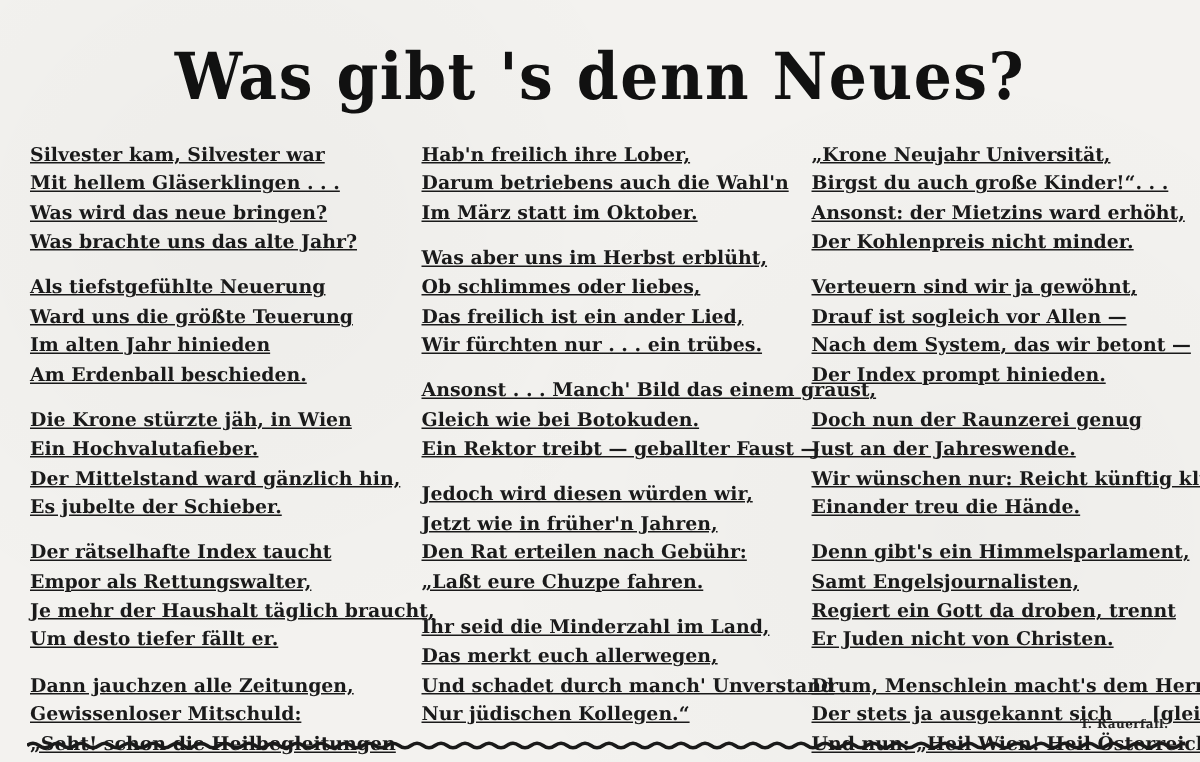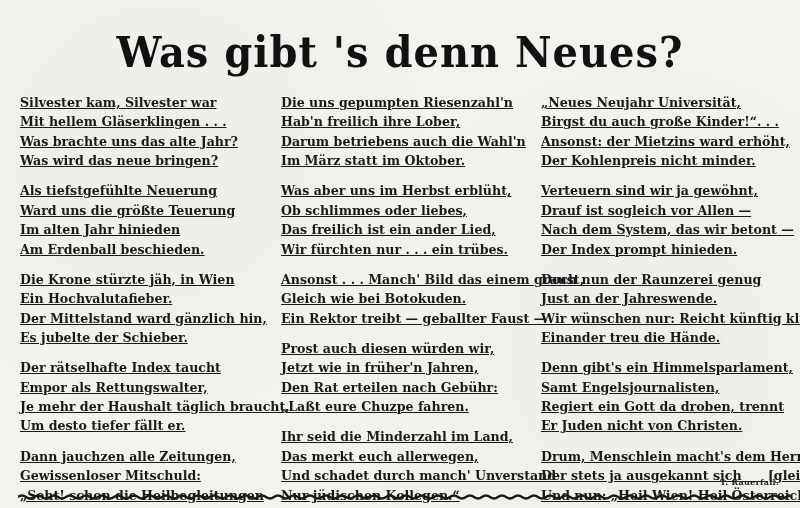--- a/index.html
+++ b/index.html
@@ -79,22 +79,22 @@
 <body>
 
 <div class="page-bg"></div>
 
 <div class="title">Was gibt 's denn Neues?</div>
 
 <div class="column col-1">
   <div class="stanza">
     <span class="line">Silvester kam, Silvester war</span>
     <span class="line">Mit hellem Gläserklingen . . .</span>
+    <span class="line">Was wird das neue bringen?</span>
     <span class="line">Was brachte uns das alte Jahr?</span>
-    <span class="line">Was wird das neue bringen?</span>
   </div>
   <div class="stanza">
     <span class="line">Als tiefstgefühlte Neuerung</span>
     <span class="line">Ward uns die größte Teuerung</span>
     <span class="line">Im alten Jahr hinieden</span>
     <span class="line">Am Erdenball beschieden.</span>
   </div>
   <div class="stanza">
     <span class="line">Die Krone stürzte jäh, in Wien</span>
     <span class="line">Ein Hochvalutafieber.</span>
@@ -110,53 +110,52 @@
   <div class="stanza">
     <span class="line">Dann jauchzen alle Zeitungen,</span>
     <span class="line">Gewissenloser Mitschuld:</span>
     <span class="line">„Seht! schon die Heilbegleitungen</span>
     <span class="line">Heil! Dran ist der Kredit schuld.“</span>
   </div>
 </div>
 
 <div class="column col-2">
   <div class="stanza">
-    <span class="line">Die uns gepumpten Riesenzahl'n</span>
     <span class="line">Hab'n freilich ihre Lober,</span>
     <span class="line">Darum betriebens auch die Wahl'n</span>
     <span class="line">Im März statt im Oktober.</span>
   </div>
   <div class="stanza">
     <span class="line">Was aber uns im Herbst erblüht,</span>
     <span class="line">Ob schlimmes oder liebes,</span>
     <span class="line">Das freilich ist ein ander Lied,</span>
     <span class="line">Wir fürchten nur . . . ein trübes.</span>
   </div>
   <div class="stanza">
     <span class="line">Ansonst . . . Manch' Bild das einem graust,</span>
     <span class="line">Gleich wie bei Botokuden.</span>
     <span class="line">Ein Rektor treibt — geballter Faust —</span>
   </div>
   <div class="stanza">
-    <span class="line">Prost auch diesen würden wir,</span>
+    <span class="line">Jedoch wird diesen würden wir,</span>
     <span class="line">Jetzt wie in früher'n Jahren,</span>
     <span class="line">Den Rat erteilen nach Gebühr:</span>
     <span class="line">„Laßt eure Chuzpe fahren.</span>
   </div>
   <div class="stanza">
     <span class="line">Ihr seid die Minderzahl im Land,</span>
     <span class="line">Das merkt euch allerwegen,</span>
     <span class="line">Und schadet durch manch' Unverstand</span>
     <span class="line">Nur jüdischen Kollegen.“</span>
   </div>
 </div>
 
 <div class="column col-3">
   <div class="stanza">
-    <span class="line">„Neues Neujahr Universität,</span>
+    <span class="line">„Krone Neujahr Universität,</span>
     <span class="line">Birgst du auch große Kinder!“. . .</span>
     <span class="line">Ansonst: der Mietzins ward erhöht,</span>
     <span class="line">Der Kohlenpreis nicht minder.</span>
   </div>
   <div class="stanza">
     <span class="line">Verteuern sind wir ja gewöhnt,</span>
     <span class="line">Drauf ist sogleich vor Allen —</span>
     <span class="line">Nach dem System, das wir betont —</span>
     <span class="line">Der Index prompt hinieden.</span>
   </div>

